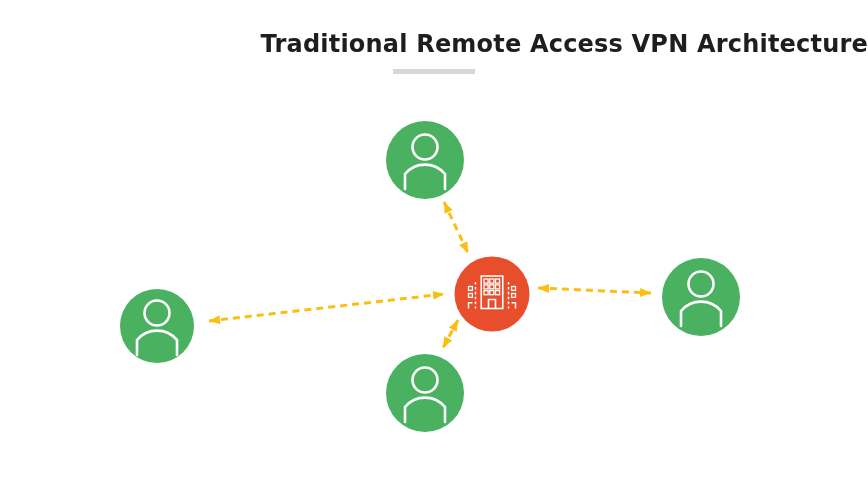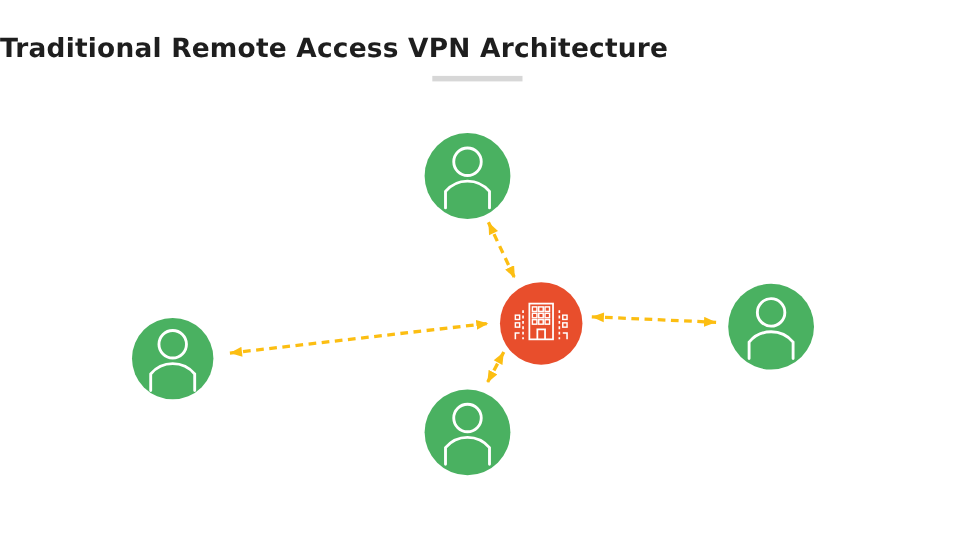--- a/index.html
+++ b/index.html
@@ -14,21 +14,21 @@
     height: 488px;
     background: #ffffff;
     overflow: hidden;
   }
   .title {
     position: absolute;
     top: 30px;
     left: 0;
     width: 100%;
     margin: 0;
-    text-align: left;
+    text-align: right;
     font-size: 24px;
     font-weight: 700;
     letter-spacing: 0.2px;
     color: #1e1e1e;
     font-family: "DejaVu Sans", "Liberation Sans", sans-serif;
   }
   .diagram-svg {
     position: absolute;
     top: 0;
     left: 0;

